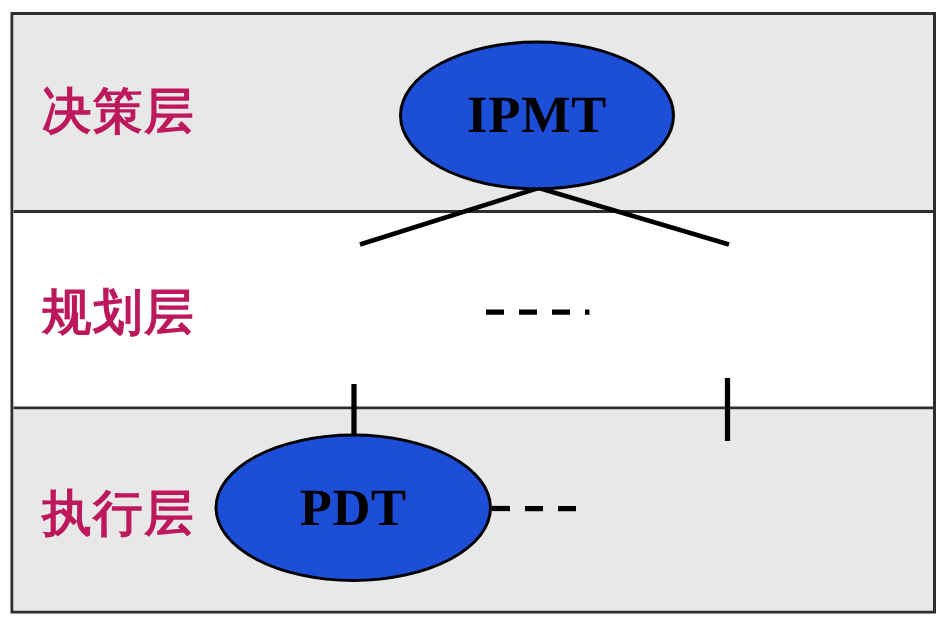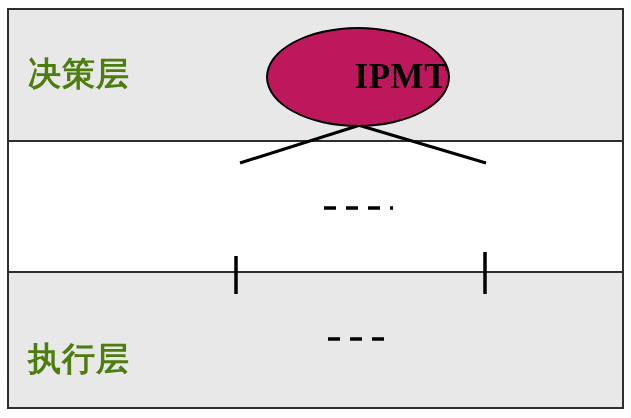--- a/index.html
+++ b/index.html
@@ -49,36 +49,36 @@
     width: 631px;
     height: 418px;
     pointer-events: none;
   }
   .layer-label {
     position: absolute;
     left: 28px;
     font-size: 33px;
     line-height: 34px;
     font-weight: bold;
-    color: #4d7c0f;
+    color: #be185d;
     letter-spacing: 1px;
     white-space: nowrap;
   }
   .layer-label.decision { top: 57px; }
   .layer-label.planning { top: 191px; }
-  .layer-label.execution { top: 342px; text-align: center; }
+  .layer-label.execution { top: 325px; text-align: center; }
   .node {
     position: absolute;
-    background: #be185d;
+    background: #1d4ed8;
     border: 2.8px solid #000000;
     border-radius: 50%;
     box-sizing: border-box;
     display: flex;
     align-items: center;
-    justify-content: flex-end;
+    justify-content: center;
   }
   .node-label {
     font-family: "Liberation Serif", serif;
     font-weight: bold;
     font-size: 35px;
     color: #000000;
     letter-spacing: 0.5px;
   }
   .node-ipmt { left: 266px; top: 27px;  width: 184px; height: 100px; }
   .node-pmt  { left: 144px; top: 157px; width: 180px; height: 103px; }
@@ -100,19 +100,23 @@
   <svg class="connectors" viewBox="0 0 631 418" xmlns="http://www.w3.org/2000/svg">
     <line x1="395" y1="114" x2="240" y2="163" stroke="#000000" stroke-width="3"></line>
     <line x1="321" y1="114" x2="486" y2="163" stroke="#000000" stroke-width="3"></line>
     <line x1="236" y1="256" x2="236" y2="294" stroke="#000000" stroke-width="3.5"></line>
     <line x1="485" y1="252" x2="485" y2="294" stroke="#000000" stroke-width="3.5"></line>
     <line x1="324" y1="208" x2="393" y2="208" stroke="#000000" stroke-width="3.5" stroke-dasharray="12 10"></line>
     <line x1="328" y1="339" x2="393" y2="339" stroke="#000000" stroke-width="3.5" stroke-dasharray="12 10"></line>
   </svg>
 
   <div class="layer-label decision">决策层</div>
+  <div class="layer-label planning">规划层</div>
   <div class="layer-label execution">执行层</div>
 
   <div class="node node-ipmt">
     <span class="node-label">IPMT</span>
   </div>
+  <div class="node node-pdt">
+    <span class="node-label">PDT</span>
+  </div>
 
 </div>
 
 </body></html>

